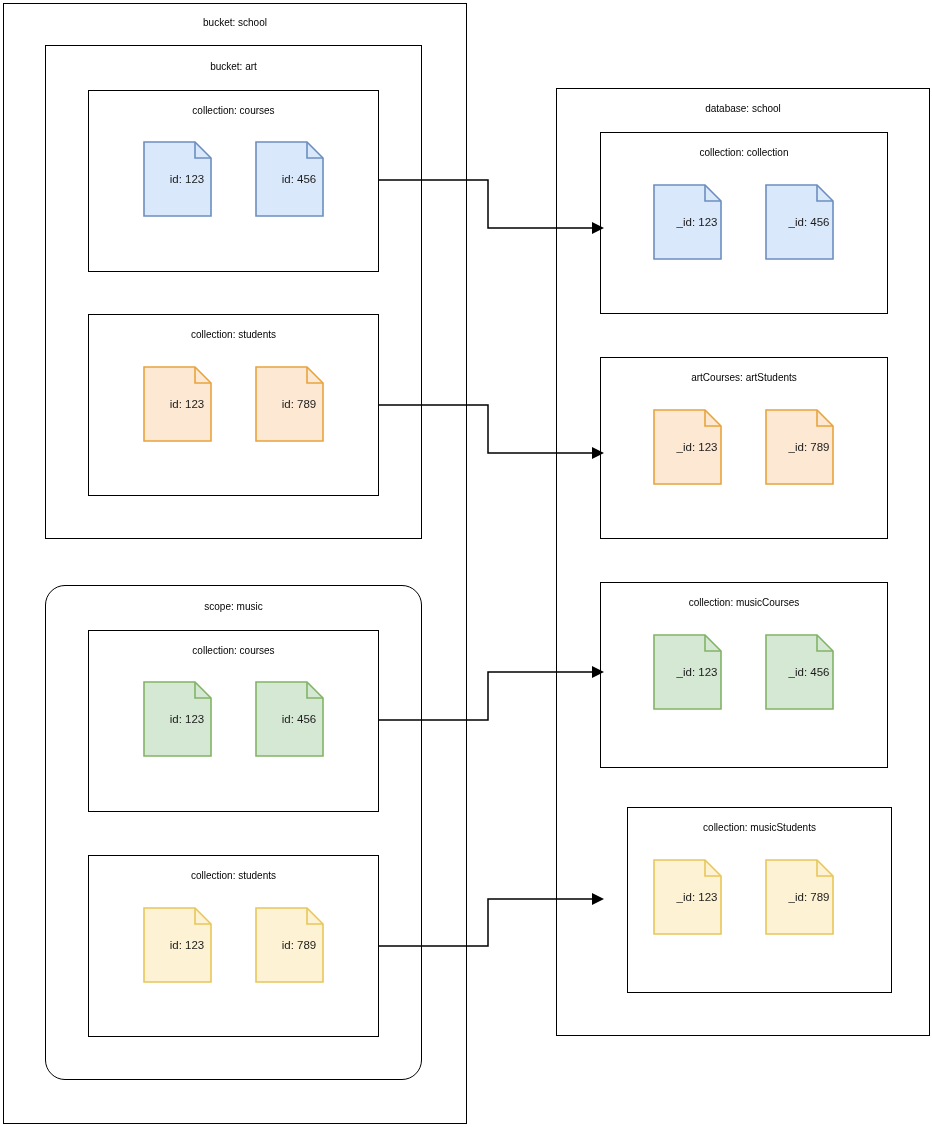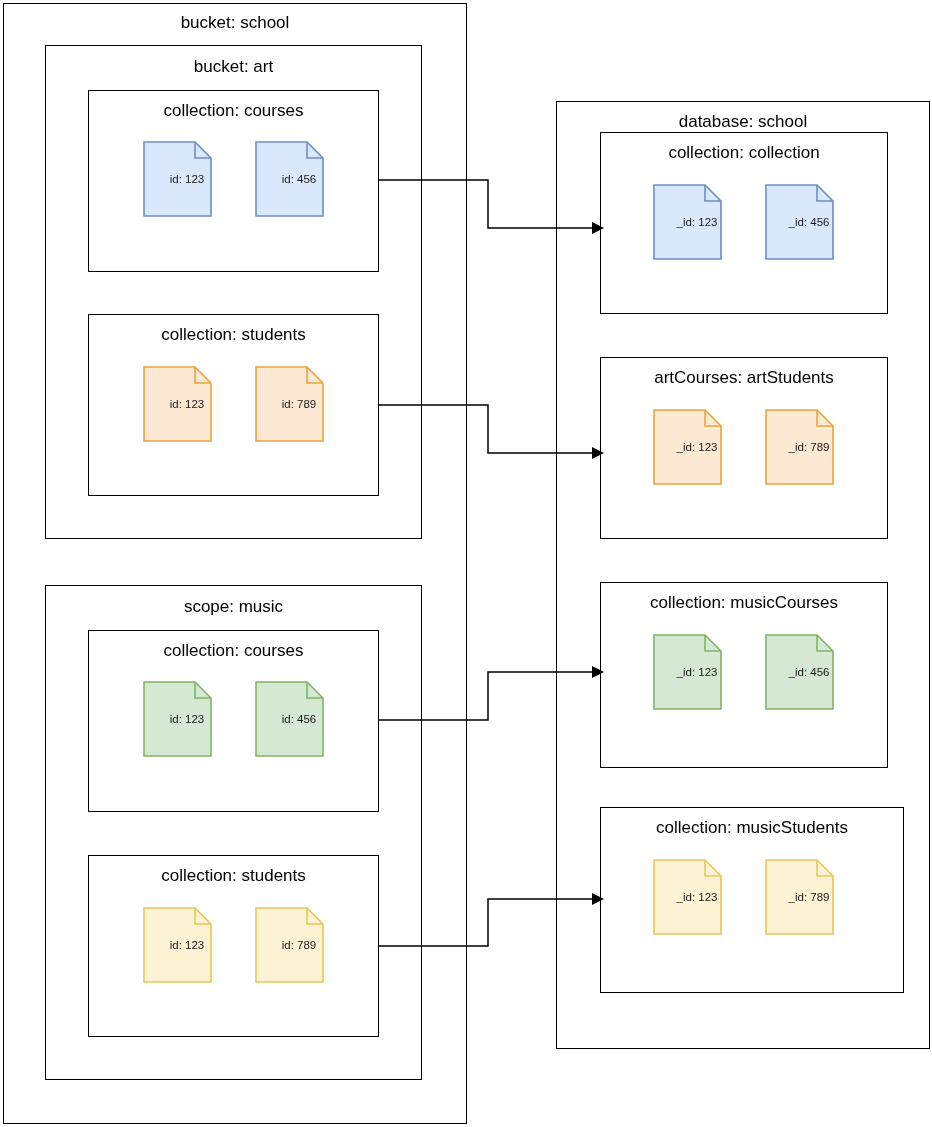--- a/index.html
+++ b/index.html
@@ -29,21 +29,21 @@
     box-sizing: border-box;
     border: 1.6px solid #000000;
     background: transparent;
   }
 
   .box-title {
     position: absolute;
     left: 0;
     right: 0;
     text-align: center;
-    font-size: 17px;
+    font-size: 10px;
     line-height: 18px;
     color: #000000;
     white-space: nowrap;
   }
 
   .bucket-title { top: 10px; }
   .scope-title  { top: 12px; }
   .coll-title   { top: 11px; }
   .db-title     { top: 11px; }
 
@@ -131,21 +131,21 @@
     <div class="doc-label">id: 123</div>
   </div>
   <div class="doc" style="left:255px; top:366px;">
     <svg width="69" height="76" viewBox="0 0 69 76">
       <path d="M1,1 H52 L68,17 V75 H1 Z" fill="#fce8d3" stroke="#e8a33d" stroke-width="1.6" stroke-linejoin="miter"></path>
       <path d="M52,1 V17 H68" fill="none" stroke="#e8a33d" stroke-width="1.6"></path>
     </svg>
     <div class="doc-label">id: 789</div>
   </div>
 
-  <div class="box" style="left:45px; top:585px; width:377px; height:495px;">
+  <div class="box" style="left:45px; top:585px; width:377px; height:495px;border-radius:20px;">
     <div class="box-title scope-title">scope: music</div>
   </div>
 
   <div class="box" style="left:88px; top:630px; width:291px; height:182px;">
     <div class="box-title coll-title">collection: courses</div>
   </div>
   <div class="doc" style="left:143px; top:681px;">
     <svg width="69" height="76" viewBox="0 0 69 76">
       <path d="M1,1 H52 L68,17 V75 H1 Z" fill="#d5e8d4" stroke="#82b366" stroke-width="1.6" stroke-linejoin="miter"></path>
       <path d="M52,1 V17 H68" fill="none" stroke="#82b366" stroke-width="1.6"></path>
@@ -171,21 +171,21 @@
     <div class="doc-label">id: 123</div>
   </div>
   <div class="doc" style="left:255px; top:907px;">
     <svg width="69" height="76" viewBox="0 0 69 76">
       <path d="M1,1 H52 L68,17 V75 H1 Z" fill="#fdf3d4" stroke="#e8c65a" stroke-width="1.6" stroke-linejoin="miter"></path>
       <path d="M52,1 V17 H68" fill="none" stroke="#e8c65a" stroke-width="1.6"></path>
     </svg>
     <div class="doc-label">id: 789</div>
   </div>
 
-  <div class="box" style="left:556px; top:88px; width:374px; height:948px;margin-top:13px;">
+  <div class="box" style="left:556px; top:88px; width:374px; height:948px;">
     <div class="box-title db-title">database: school</div>
   </div>
 
   <div class="box" style="left:600px; top:132px; width:288px; height:182px;">
     <div class="box-title coll-title">collection: collection</div>
   </div>
   <div class="doc" style="left:653px; top:184px;">
     <svg width="69" height="76" viewBox="0 0 69 76">
       <path d="M1,1 H52 L68,17 V75 H1 Z" fill="#dae8fc" stroke="#6c8ebf" stroke-width="1.6" stroke-linejoin="miter"></path>
       <path d="M52,1 V17 H68" fill="none" stroke="#6c8ebf" stroke-width="1.6"></path>
@@ -229,21 +229,21 @@
     <div class="doc-label">_id: 123</div>
   </div>
   <div class="doc" style="left:765px; top:634px;">
     <svg width="69" height="76" viewBox="0 0 69 76">
       <path d="M1,1 H52 L68,17 V75 H1 Z" fill="#d5e8d4" stroke="#82b366" stroke-width="1.6" stroke-linejoin="miter"></path>
       <path d="M52,1 V17 H68" fill="none" stroke="#82b366" stroke-width="1.6"></path>
     </svg>
     <div class="doc-label">_id: 456</div>
   </div>
 
-  <div class="box" style="left:600px; top:807px; width:304px; height:186px;">
+  <div class="box" style="left:627px; top:807px; width:265px; height:186px;">
     <div class="box-title coll-title">collection: musicStudents</div>
   </div>
   <div class="doc" style="left:653px; top:859px;">
     <svg width="69" height="76" viewBox="0 0 69 76">
       <path d="M1,1 H52 L68,17 V75 H1 Z" fill="#fdf3d4" stroke="#e8c65a" stroke-width="1.6" stroke-linejoin="miter"></path>
       <path d="M52,1 V17 H68" fill="none" stroke="#e8c65a" stroke-width="1.6"></path>
     </svg>
     <div class="doc-label">_id: 123</div>
   </div>
   <div class="doc" style="left:765px; top:859px;">

